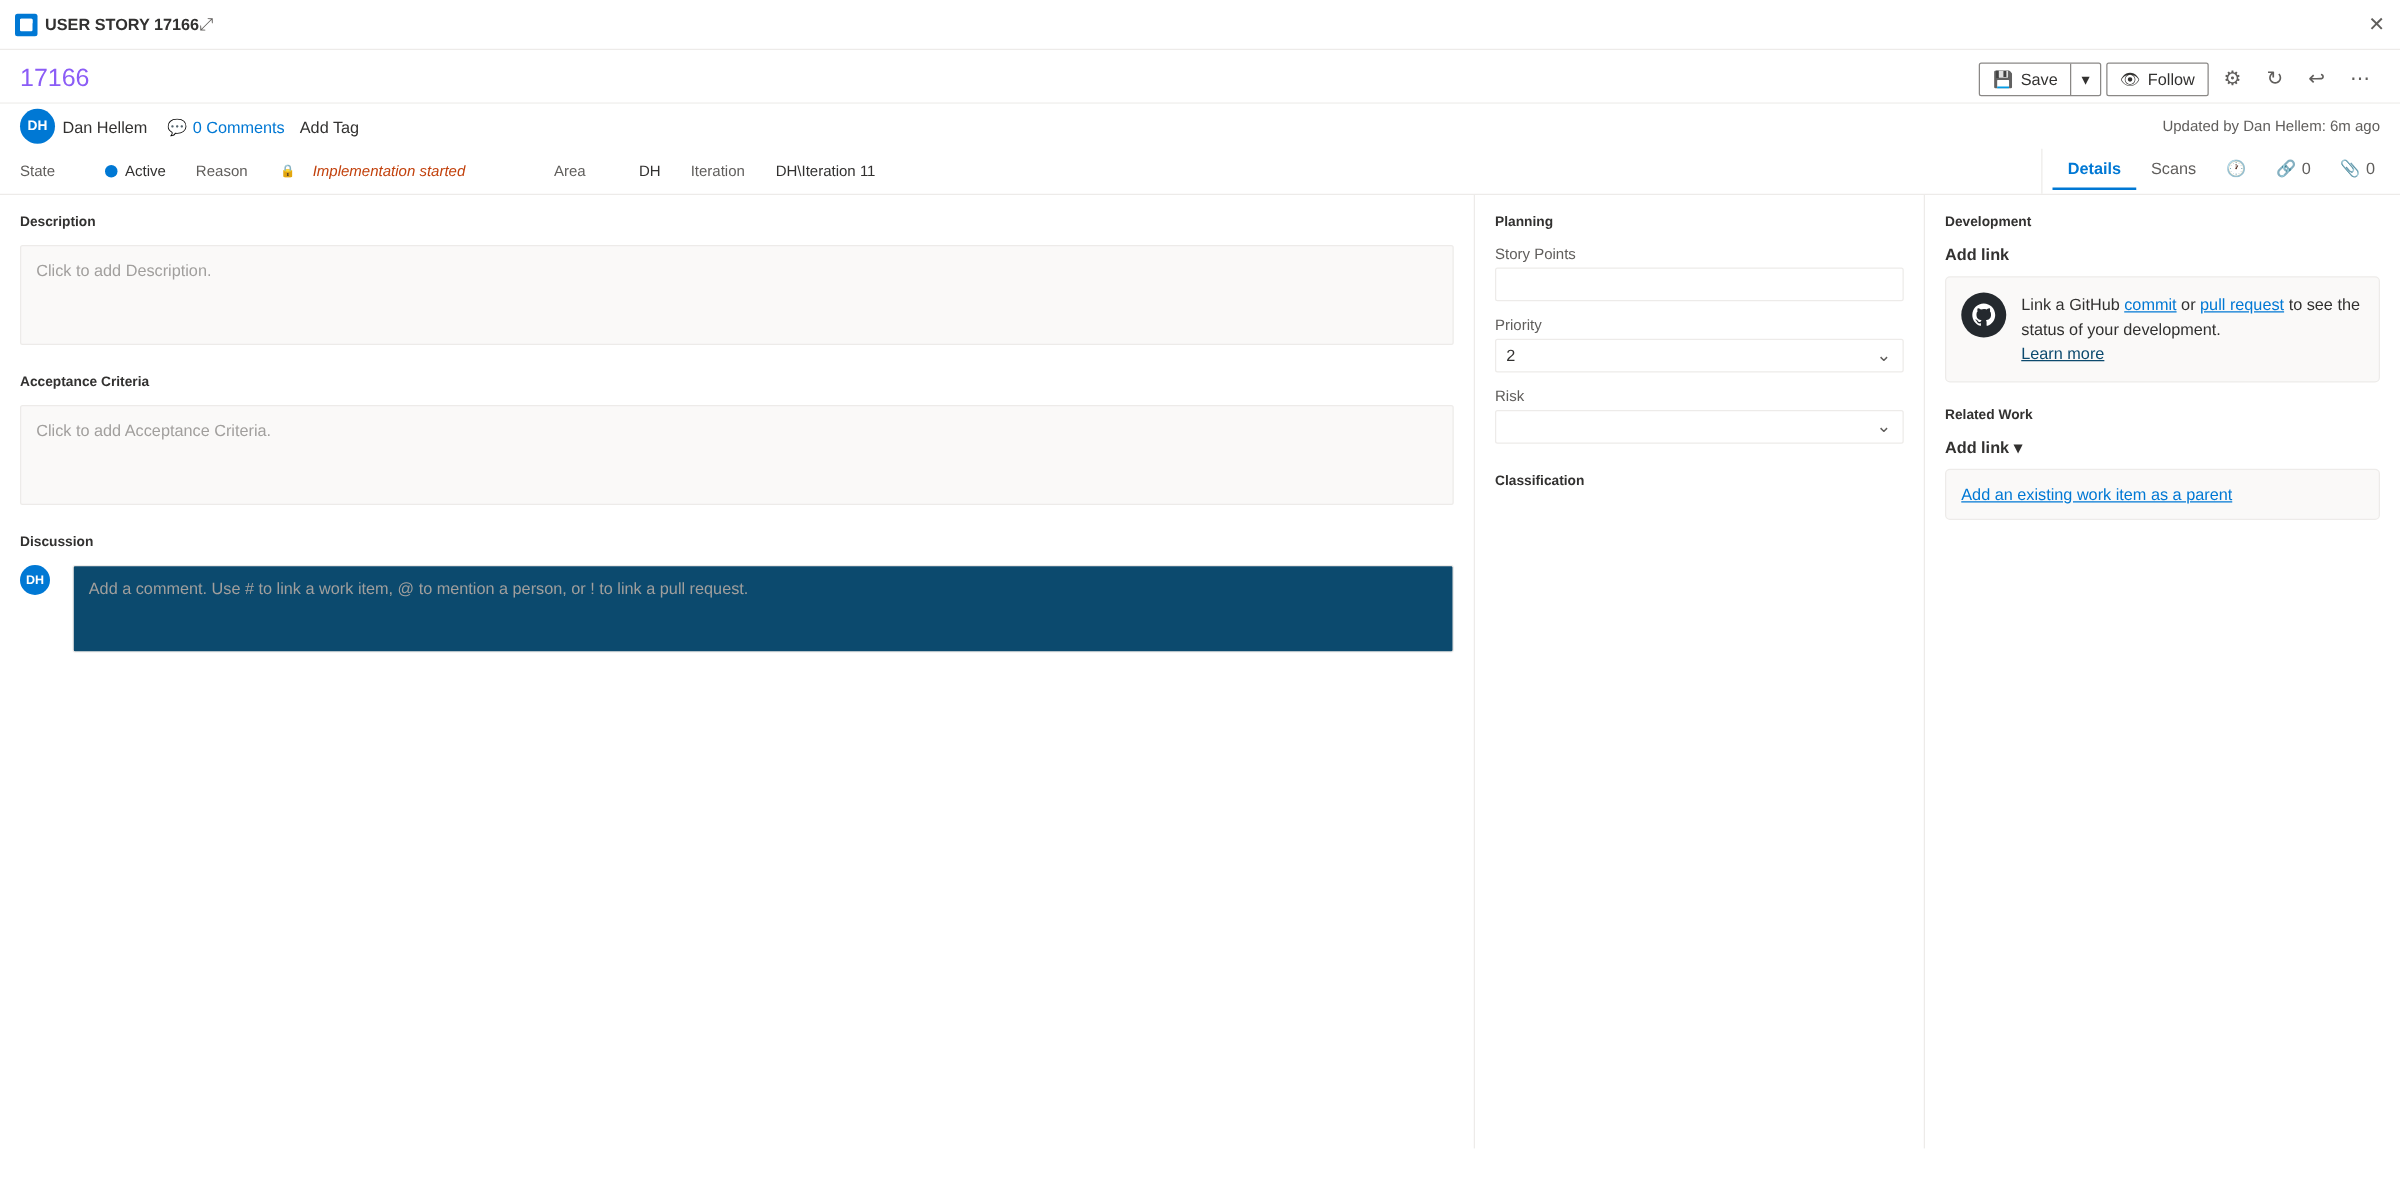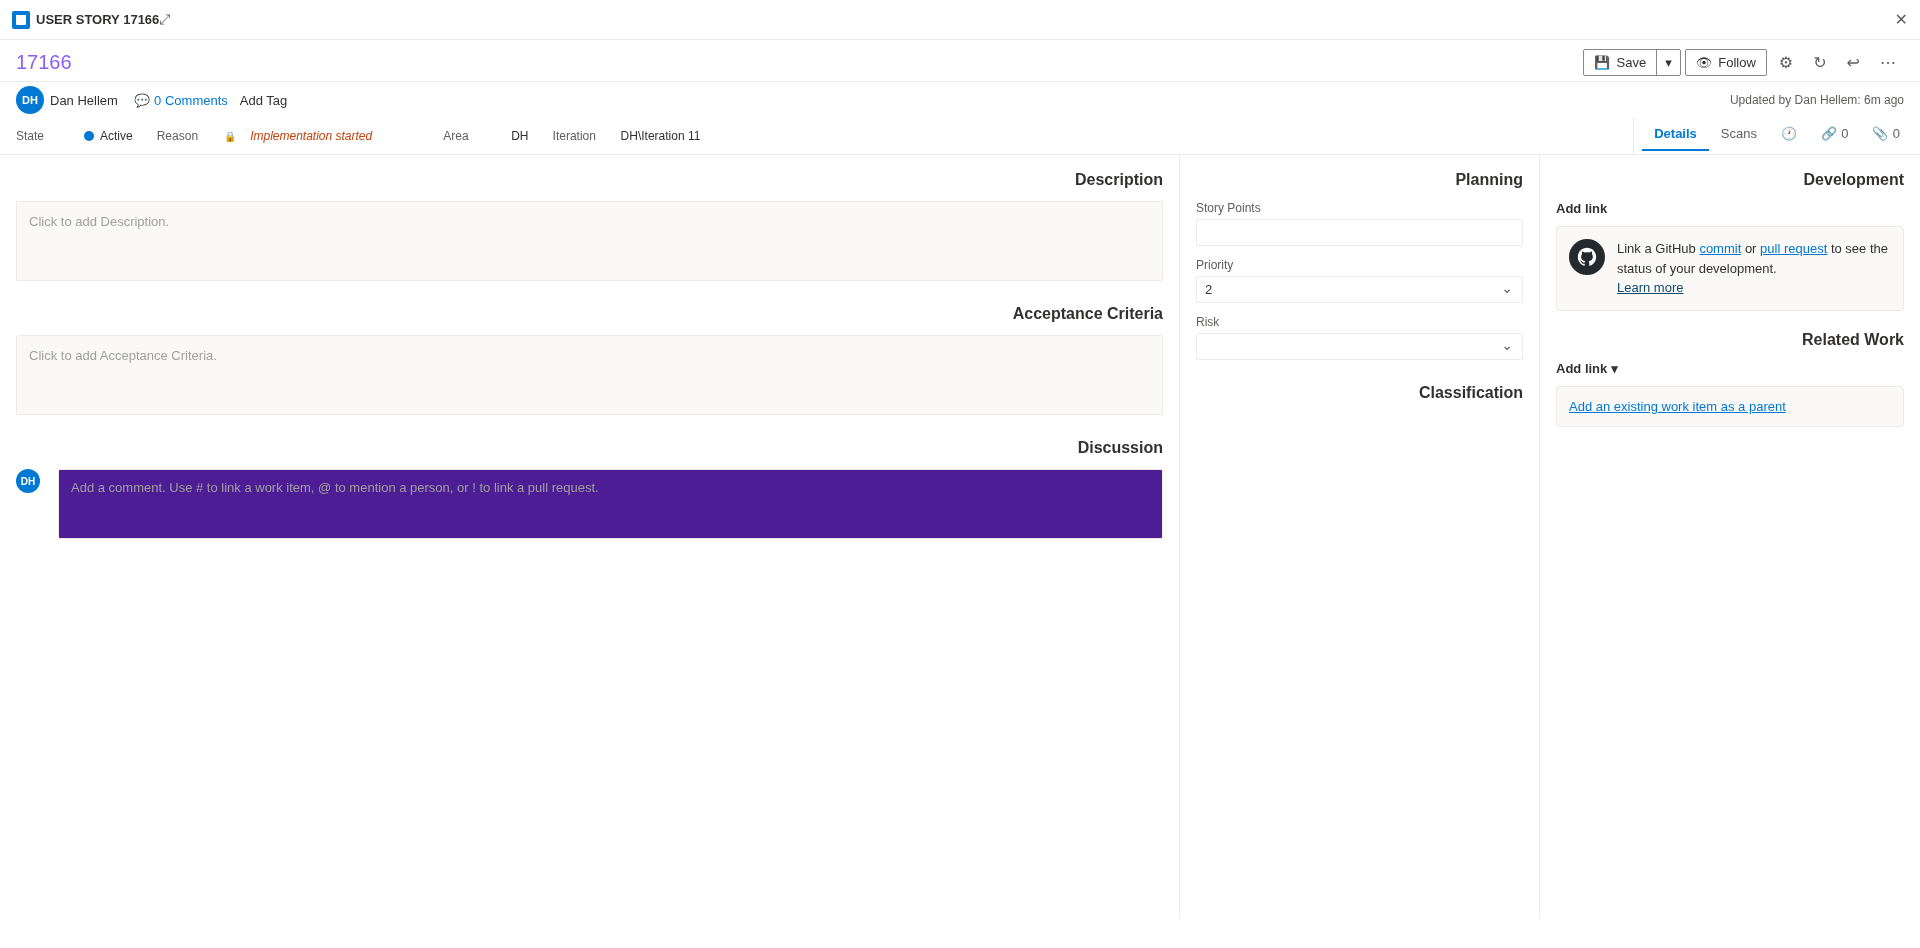--- a/index.html
+++ b/index.html
@@ -79,32 +79,32 @@
     }
 
     .middle-panel {
       width: 360px; padding: 16px; overflow-y: auto; border-right: 1px solid #edebe9;
     }
 
     .right-panel {
       width: 380px; padding: 16px; overflow-y: auto;
     }
 
-    .section-title { font-size: 16px; font-weight: 600; margin-bottom: 12px; color: #323130; text-align: right; }
+    .section-title { font-size: 11px; font-weight: 600; margin-bottom: 12px; color: #323130; }
 
     .text-area-placeholder {
       border: 1px solid #edebe9; border-radius: 2px; padding: 12px; min-height: 80px;
       color: #a19f9d; font-size: 13px; cursor: text; background: #faf9f8;
     }
 
     .discussion-section { margin-top: 24px; }
     .comment-box { display: flex; align-items: flex-start; gap: 10px; margin-top: 12px; }
     .comment-input {
       flex: 1; border: 1px solid #edebe9; border-radius: 2px; padding: 10px 12px;
-      min-height: 70px; color: #a19f9d; font-size: 13px; cursor: text; background: #4c1d95;
+      min-height: 70px; color: #a19f9d; font-size: 13px; cursor: text; background: #0c4a6e;
     }
     .comment-footer { display: flex; align-items: center; justify-content: space-between; margin-top: 6px; padding-left: 34px; font-size: 12px; color: #605e5c; }
     .markdown-link { color: #0078d4; text-decoration: none; cursor: pointer; }
     .switch-editor { color: #0078d4; text-decoration: none; cursor: pointer; }
 
     .planning-field { margin-bottom: 12px; }
     .planning-field label { font-size: 12px; color: #605e5c; display: block; margin-bottom: 4px; }
     .planning-input {
       width: 100%; border: 1px solid #edebe9; border-radius: 2px; padding: 5px 8px;
       font-size: 13px; color: #323130; background: #fff;

